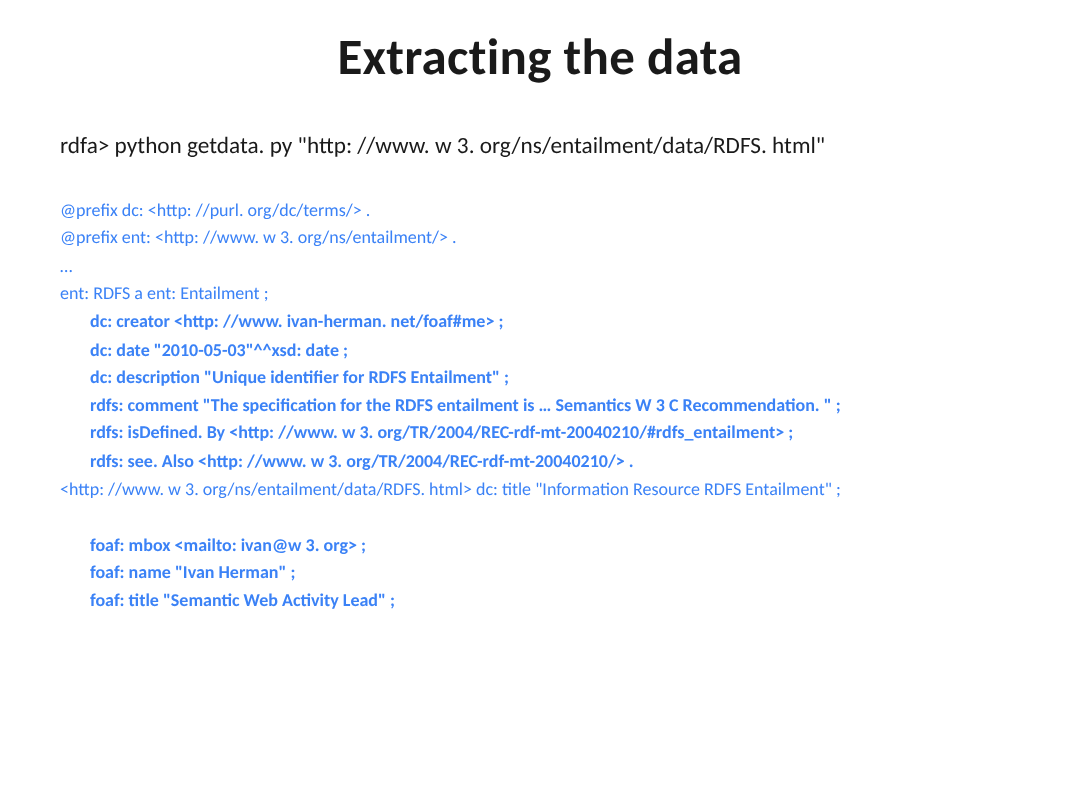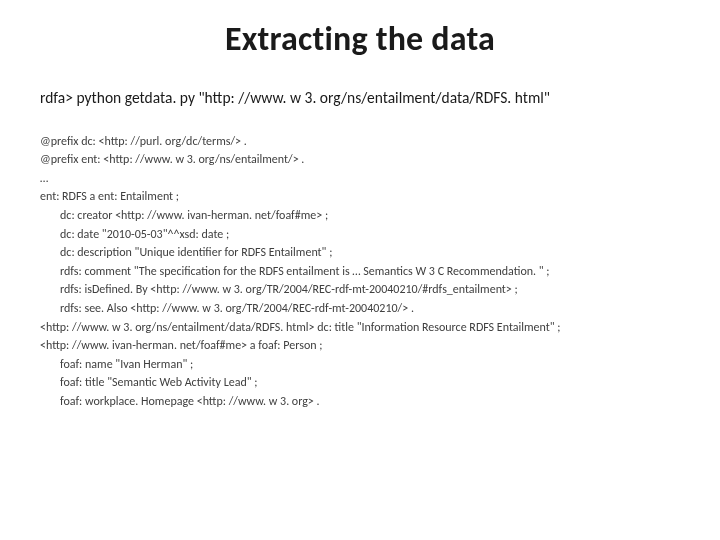--- a/index.html
+++ b/index.html
@@ -38,35 +38,35 @@
     font-size: 15.5px;
     color: #1a1a1a;
     font-weight: 400;
     margin-bottom: 6px;
     white-space: nowrap;
   }
   .code {
     font-family: Calibri, Arial, sans-serif;
     font-size: 12px;
     line-height: 1.55;
-    color: #404040;
+    color: #3b82f6;
     white-space: pre;
   }
-  .code .ind1 { padding-left: 20px; display: block; }
+  .code .ind1 { padding-left: 20px; display: block; font-weight: bold; }
 </style>
 </head>
 <body>
 
 <div class="title-wrap">
   <div class="title">Extracting the data</div>
 </div>
 
 <div class="content">
   <div class="cmd">rdfa&gt; python getdata. py "http: //www. w 3. org/ns/entailment/data/RDFS. html"</div>
   <div class="code">
 <span>@prefix dc: &lt;http: //purl. org/dc/terms/&gt; .</span>
 <span>@prefix ent: &lt;http: //www. w 3. org/ns/entailment/&gt; .</span>
 <span>…</span>
 <span>ent: RDFS a ent: Entailment ;</span>
 <span class="ind1">dc: creator &lt;http: //www. ivan-herman. net/foaf#me&gt; ;</span><span class="ind1">dc: date "2010-05-03"^^xsd: date ;</span><span class="ind1">dc: description "Unique identifier for RDFS Entailment" ;</span><span class="ind1">rdfs: comment "The specification for the RDFS entailment is … Semantics W 3 C Recommendation. " ;</span><span class="ind1">rdfs: isDefined. By &lt;http: //www. w 3. org/TR/2004/REC-rdf-mt-20040210/#rdfs_entailment&gt; ;</span><span class="ind1">rdfs: see. Also &lt;http: //www. w 3. org/TR/2004/REC-rdf-mt-20040210/&gt; .</span><span>&lt;http: //www. w 3. org/ns/entailment/data/RDFS. html&gt; dc: title "Information Resource RDFS Entailment" ;</span>
-<span>&lt;http: //www. ivan-herman. net/foaf#me&gt; a foaf: Person ;</span>
-<span class="ind1">foaf: name "Ivan Herman" ;</span><span class="ind1">foaf: title "Semantic Web Activity Lead" ;</span><span class="ind1">foaf: workplace. Homepage &lt;http: //www. w 3. org&gt; .</span></div>
+
+<span class="ind1">foaf: mbox &lt;mailto: ivan@w 3. org&gt; ;</span><span class="ind1">foaf: name "Ivan Herman" ;</span><span class="ind1">foaf: title "Semantic Web Activity Lead" ;</span></div>
 </div>
 
 </body></html>

